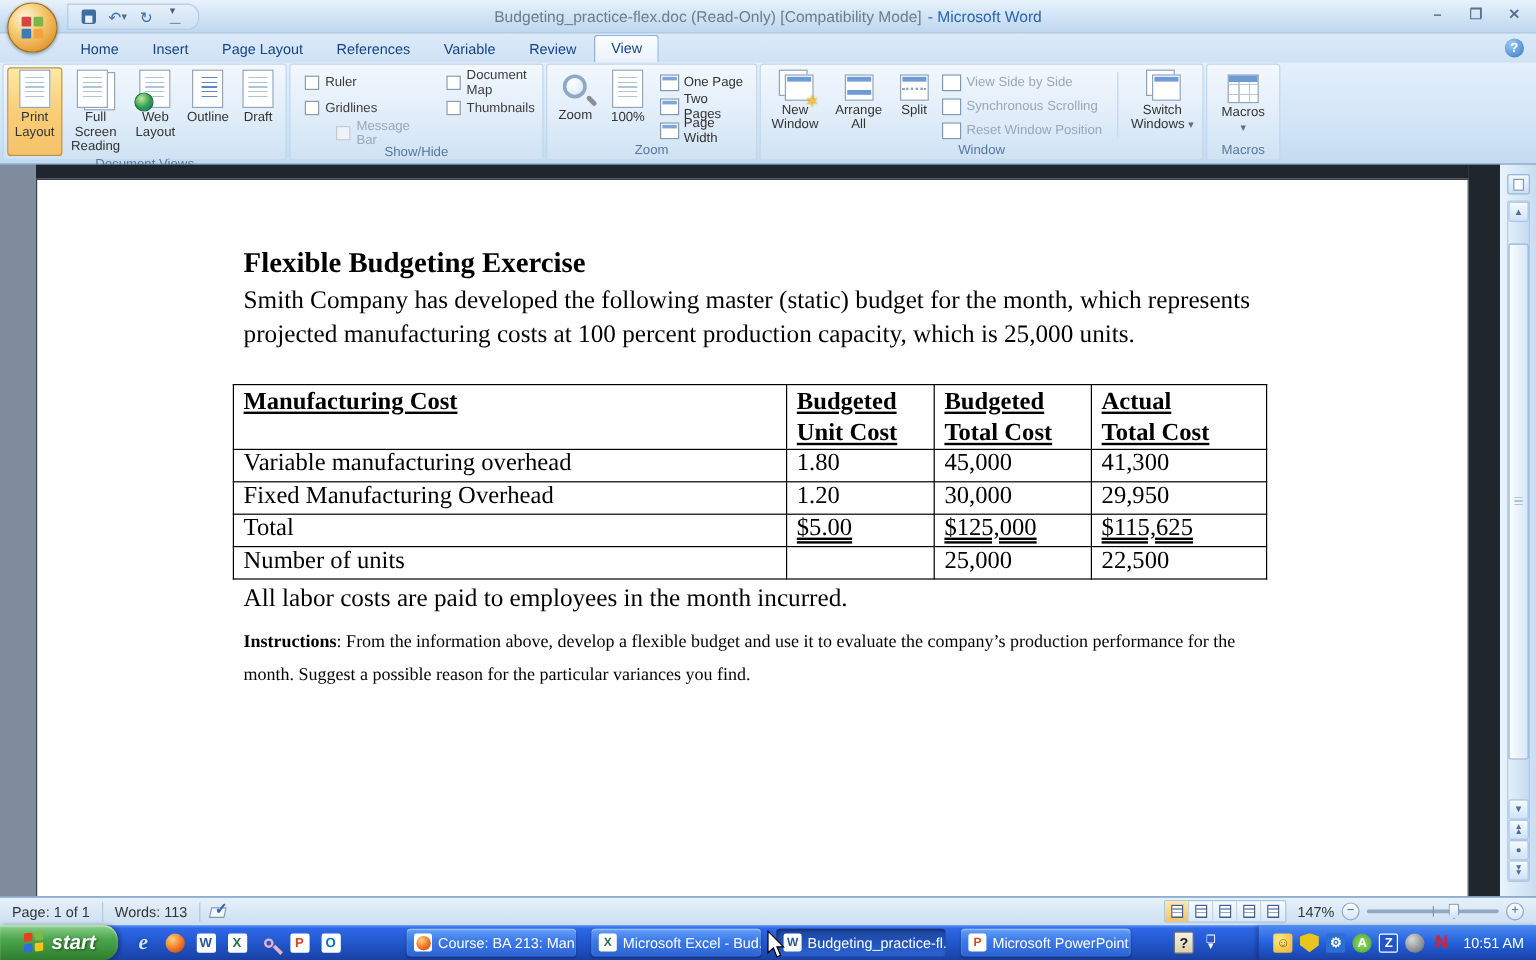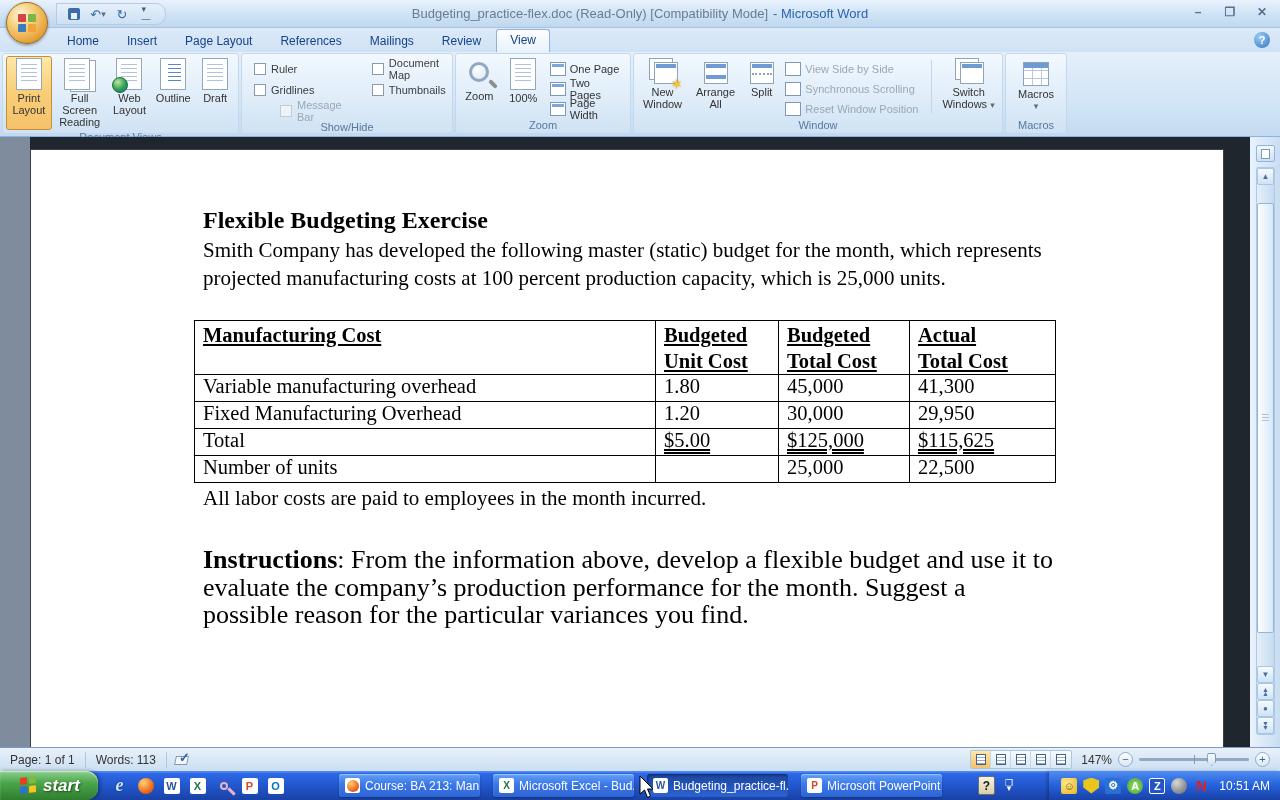--- a/index.html
+++ b/index.html
@@ -90,21 +90,21 @@
   .doc-content p.intro { font-size:21px; line-height:27.5px; margin-top:3px; }
   table.budget { border-collapse:collapse; margin:28px 0 0 -9px; font-size:20.5px; table-layout:fixed; width:861px; }
   table.budget td, table.budget th { border:1px solid #000; font-weight:normal; text-align:left; vertical-align:top; }
   table.budget th { height:54px; padding:1px 6px 0 8px; }
   table.budget td { height:27px; padding:0 8px; white-space:nowrap; }
   td.num { text-align:right; }
   .hu { text-decoration:underline; font-weight:bold; display:block; line-height:26px; width:fit-content; }
   .u1 { }
   .u2 { text-decoration-line:underline; text-decoration-style:double; }
   .note { font-size:21px; line-height:27px; margin-top:2px; }
-  .instr { font-size:26px; line-height:27.5px; margin-top:34px; }
+  .instr { font-size:15px; line-height:27.5px; margin-top:10px; }
   .instr b { font-family:"Liberation Serif", serif; }
 
   
   .ruler-toggle { position:absolute; right:5px; top:8px; width:19px; height:17px; background:linear-gradient(180deg,#F3F9FE,#CCE0F3);
     border:1px solid #93B5DC; border-radius:2px; display:flex; align-items:center; justify-content:center; }
   .ruler-toggle i { display:block; width:9px; height:10px; background:#fff; border:1px solid #7E99B8; }
   .v-scroll { position:absolute; right:5px; top:30px; width:19px; height:568px; display:flex; flex-direction:column;
     background:linear-gradient(90deg,#E4EFF9,#C6DBF0); border:1px solid #AFC9E4; border-radius:2px; }
   .sbtn { height:17px; flex:none; display:flex; align-items:center; justify-content:center;
     background:linear-gradient(180deg,#F5FAFE,#CFE3F5); border:1px solid #A9C6E4; border-radius:2px; color:#4D6E96; font-size:8px; }
@@ -208,21 +208,21 @@
       <div class="winbtn">❐</div>
       <div class="winbtn">✕</div>
     </div>
   </div>
 
   <div class="tabrow">
     <div class="tab">Home</div>
     <div class="tab">Insert</div>
     <div class="tab">Page Layout</div>
     <div class="tab">References</div>
-    <div class="tab">Mailings</div>
+    <div class="tab">Variable</div>
     <div class="tab">Review</div>
     <div class="tab active">View</div>
   </div>
   <div class="help-circ">?</div>
 
   <div class="ribbon">
 
     <div class="rgroup" style="width:237px">
       <div class="rg-body">
         <div class="bigbtn active" style="width:46px">

